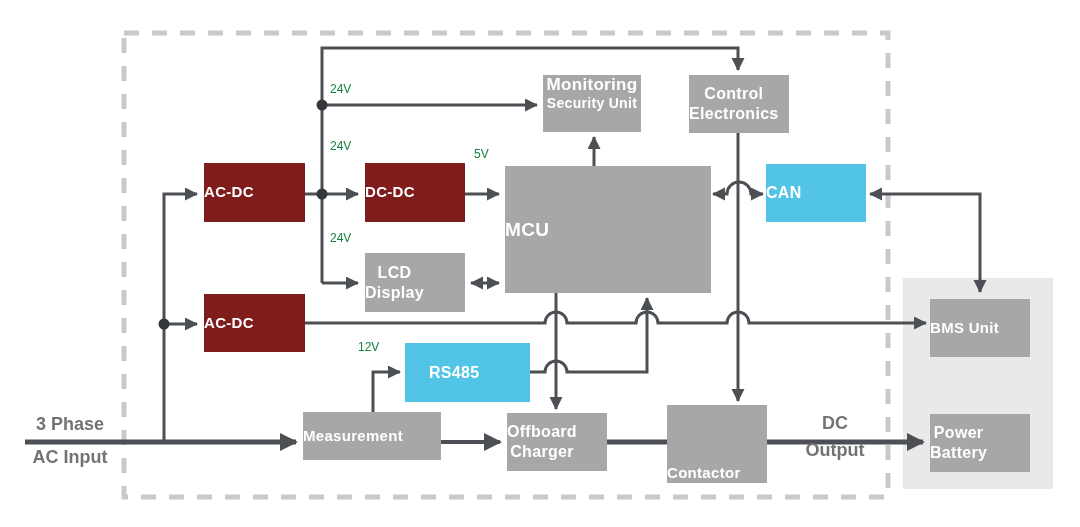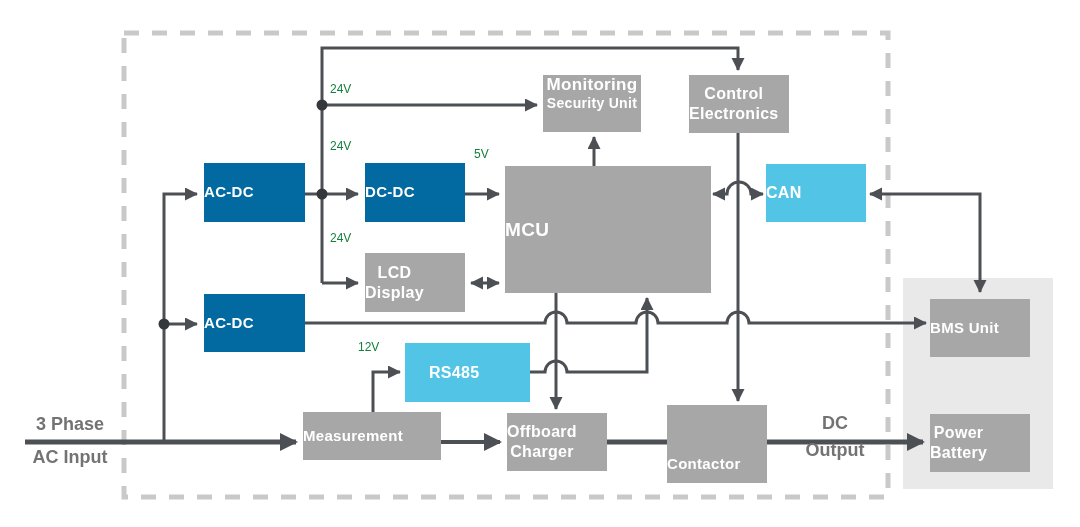--- a/index.html
+++ b/index.html
@@ -11,36 +11,36 @@
   .panel{
     position:absolute;left:903px;top:278px;width:150px;height:211px;
     background:#e9e9e9;
   }
   .block{
     position:absolute;display:flex;align-items:center;justify-content:flex-start;
     text-align:center;color:#ffffff;font-weight:bold;
     font-size:15px;line-height:1.25;letter-spacing:.3px;white-space:pre-line;
   }
   .gray{background:#a7a7a7;}
-  .teal{background:#0369a1;}
+  .teal{background:#7f1d1d;}
   .cyan{background:#52c5e6;}
   .b-acdc1{left:204px;top:163px;width:101px;height:59px;}
   .b-dcdc{left:365px;top:163px;width:100px;height:59px;}
   .b-lcd{left:365px;top:253px;width:100px;height:59px;font-size:16px;}
   .b-mcu{left:505px;top:166px;width:206px;height:127px;font-size:19px;}
   .b-msu{left:543px;top:75px;width:98px;height:57px;flex-direction:column;}
   .b-msu .l1{font-size:17px;line-height:1.15;}
   .b-msu .l2{font-size:14px;line-height:1.15;}
   .b-ctrl{left:689px;top:75px;width:100px;height:58px;font-size:16px;}
   .b-can{left:766px;top:164px;width:100px;height:58px;font-size:16px;}
   .b-acdc2{left:204px;top:294px;width:101px;height:58px;}
   .b-rs485{left:405px;top:343px;width:101px;height:59px;font-size:16px;padding-left:24px;}
   .b-meas{left:303px;top:412px;width:138px;height:48px;}
   .b-off{left:507px;top:413px;width:100px;height:58px;font-size:16px;}
-  .b-cont{left:667px;top:405px;width:100px;height:78px;align-items:flex-end;padding-bottom:9px;box-sizing:border-box;}
+  .b-cont{left:667px;top:405px;width:100px;height:78px;align-items:flex-end;box-sizing:border-box;}
   .b-bms{left:930px;top:299px;width:100px;height:58px;}
   .b-batt{left:930px;top:414px;width:100px;height:58px;font-size:16px;}
   .vlabel{
     position:absolute;color:#15803d;font-size:12px;white-space:nowrap;
   }
   .l-24a{left:330px;top:82px;}
   .l-24b{left:330px;top:139px;}
   .l-24c{left:330px;top:231px;}
   .l-5v{left:474px;top:140px;margin-top:7px;}
   .l-12v{left:318px;top:340px;margin-left:40px;}

